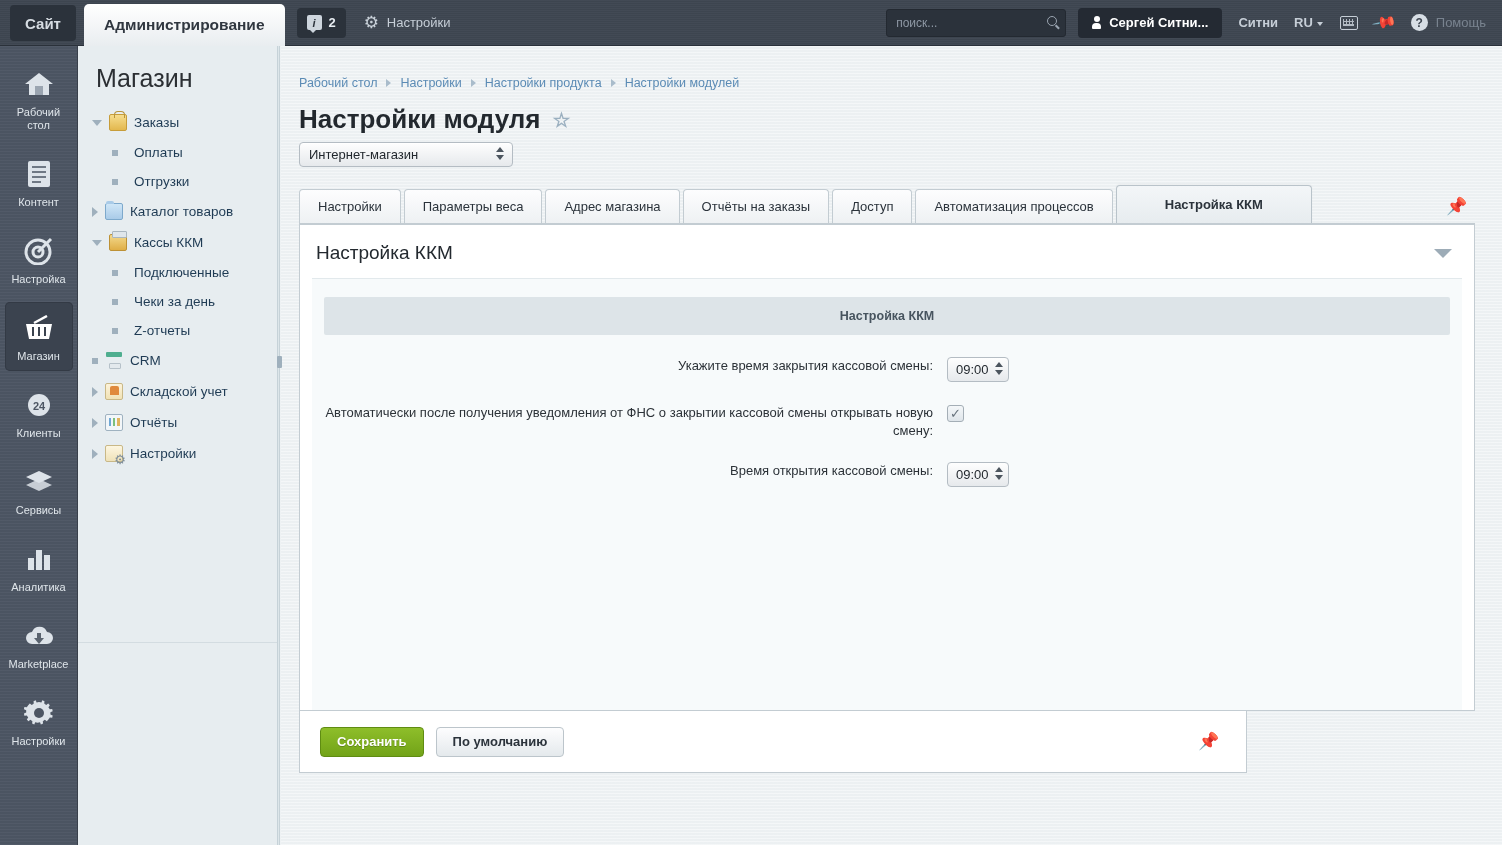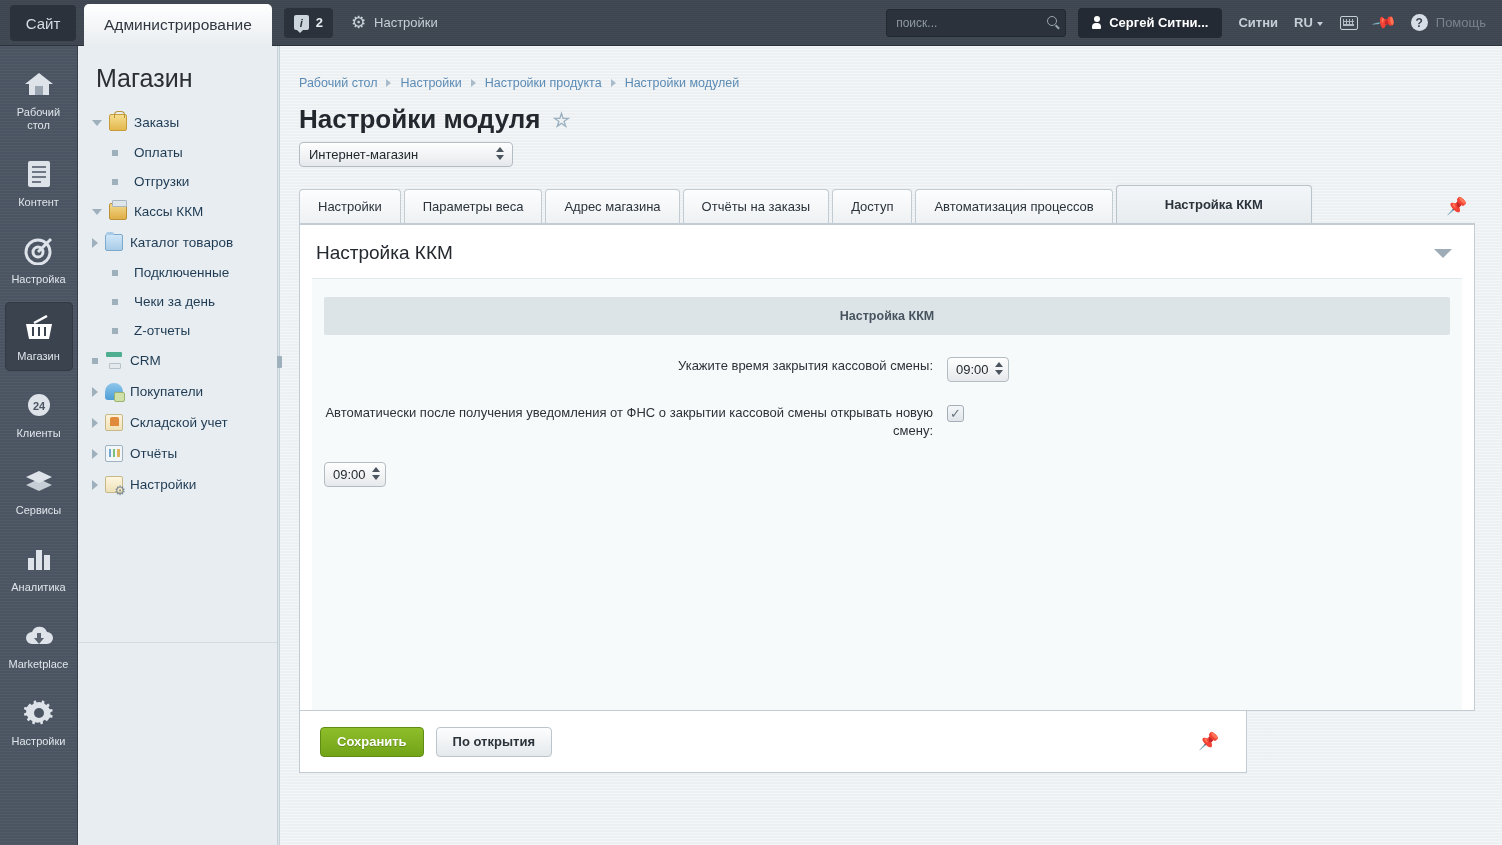--- a/index.html
+++ b/index.html
@@ -17,21 +17,21 @@
     width: 1502px; height: 46px;
     background: #3e4651;
     background-image: repeating-linear-gradient(0deg, rgba(255,255,255,.022) 0 1px, rgba(0,0,0,.02) 1px 2px);
     border-bottom: 1px solid #2a313a;
     display: flex; align-items: center;
     z-index: 50;
   }
   .tb-tab {
     height: 38px; margin-top: 4px;
     display: flex; align-items: center; justify-content: center;
-    font-size: 15px; font-weight: normal;
+    font-size: 15px; font-weight: bold;
     border-radius: 4px 4px 0 0;
     cursor: pointer; user-select: none;
   }
   .tb-tab.site {
     margin-left: 10px; width: 66px; height: 36px; margin-top: 1px;
     background: #2b323b; color: #d7dde3;
     border-radius: 4px;
   }
   .tb-tab.admin {
     margin-left: 8px; padding: 0 20px; height: 42px; margin-top: 4px;
@@ -547,29 +547,29 @@
       <span class="dotb"></span>
       <span class="sb-lbl">Оплаты</span>
     </div>
 
     <div class="sb-node child">
       <span class="dotb"></span>
       <span class="sb-lbl">Отгрузки</span>
     </div>
 
     <div class="sb-node">
+      <span class="tri closed"></span>
+      <span class="sbico ic-folder"></span>
+      <span class="sb-lbl">Каталог товаров</span>
+    </div>
+
+    <div class="sb-node">
       <span class="tri"></span>
       <span class="sbico ic-kassa"></span>
       <span class="sb-lbl">Кассы ККМ</span>
-    </div>
-
-    <div class="sb-node">
-      <span class="tri closed"></span>
-      <span class="sbico ic-folder"></span>
-      <span class="sb-lbl">Каталог товаров</span>
     </div>
 
     <div class="sb-node child">
       <span class="dotb"></span>
       <span class="sb-lbl">Подключенные</span>
     </div>
 
     <div class="sb-node child">
       <span class="dotb"></span>
       <span class="sb-lbl">Чеки за день</span>
@@ -579,25 +579,20 @@
       <span class="dotb"></span>
       <span class="sb-lbl">Z-отчеты</span>
     </div>
 
     <div class="sb-node">
       <span class="dotb"></span>
       <span class="sbico ic-crmwrap"></span>
       <span class="sb-lbl">CRM</span>
     </div>
 
-    <div class="sb-node">
-      <span class="tri closed"></span>
-      <span class="sbico ic-users"></span>
-      <span class="sb-lbl">Покупатели</span>
-    </div>
 
     <div class="sb-node">
       <span class="tri closed"></span>
       <span class="sbico ic-wh"></span>
       <span class="sb-lbl">Складской учет</span>
     </div>
 
     <div class="sb-node">
       <span class="tri closed"></span>
       <span class="sbico ic-rep"></span>
@@ -678,31 +673,32 @@
       <div class="frow">
         <div class="lab">Автоматически после получения уведомления от ФНС о закрытии кассовой смены открывать новую смену:</div>
         <div class="fld">
           <div class="chk">
             <span>✓</span>
           </div>
         </div>
       </div>
 
       <div class="frow">
+        <div class="lab">Время открытия кассовой смены:</div>
         <div class="fld">
           <div class="timesel">
             <span>09:00</span>
             <span class="spin">
                 <i class="up"></i>
                 <i class="dn"></i>
               </span>
           </div>
         </div>
       </div>
     </div>
   </div>
 
   <div class="panel-foot">
     <div class="btn save">Сохранить</div>
-    <div class="btn def">По открытия</div>
+    <div class="btn def">По умолчанию</div>
     <span class="foot-pin">📌</span>
   </div>
 </div>
 
 </body></html>

